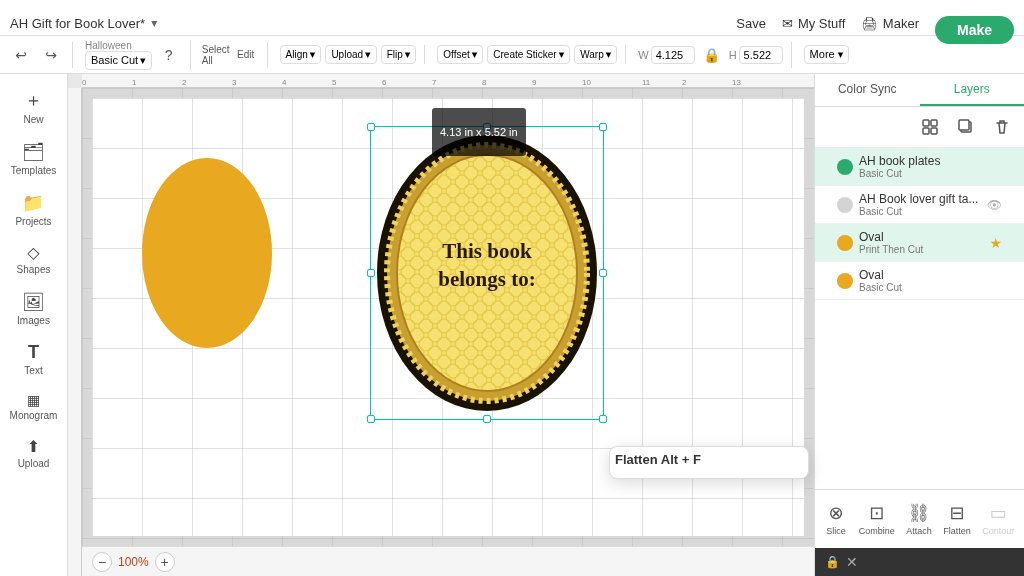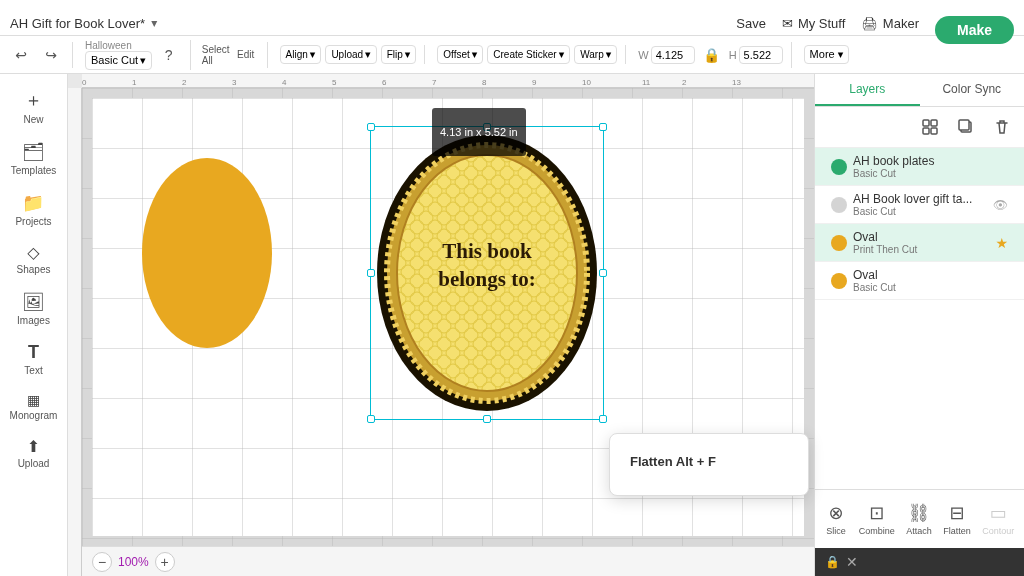--- a/index.html
+++ b/index.html
@@ -65,46 +65,46 @@
     .sh-tm { top: -4px; left: calc(50% - 4px); }
     .sh-bm { bottom: -4px; left: calc(50% - 4px); }
     .sh-ml { top: calc(50% - 4px); left: -4px; }
     .sh-mr { top: calc(50% - 4px); right: -4px; }
 
     
     #dim-tooltip { position: absolute; left: 340px; top: 10px; background: rgba(0,0,0,0.7); color: #fff; font-size: 11px; padding: 18px 8px; border-radius: 3px; white-space: nowrap; }
 
     
     #zoom-bar { position: absolute; bottom: 0; left: 14px; right: 0; height: 30px; background: #f5f5f5; border-top: 1px solid #ddd; display: flex; align-items: center; padding: 0 10px; gap: 6px; }
-    #zoom-level { font-size: 12px; color: #a21caf; }
+    #zoom-level { font-size: 12px; color: #c2410c; }
     .zoom-btn { width: 20px; height: 20px; border: 1px solid #ccc; border-radius: 50%; background: #fff; cursor: pointer; display: flex; align-items: center; justify-content: center; font-size: 14px; color: #555; }
 
     
     #right-panel { width: 210px; background: #fff; border-left: 1px solid #ddd; display: flex; flex-direction: column; }
     #panel-tabs { display: flex; border-bottom: 1px solid #ddd; }
     .panel-tab { flex: 1; text-align: center; padding: 8px 4px; font-size: 12px; cursor: pointer; color: #555; border-bottom: 2px solid transparent; }
     .panel-tab.active { color: #2baa6e; border-bottom-color: #2baa6e; font-weight: 500; }
 
     
     #panel-icons { display: flex; align-items: center; justify-content: flex-end; padding: 6px 8px; gap: 8px; border-bottom: 1px solid #eee; }
     .panel-icon-btn { width: 28px; height: 28px; display: flex; align-items: center; justify-content: center; cursor: pointer; color: #555; border-radius: 4px; }
 
     
     #layers-list { flex: 1; overflow-y: auto; }
-    .layer-item { display: flex; align-items: center; padding: 6px 16px; border-bottom: 1px solid #f0f0f0; gap: 6px; cursor: pointer; }
+    .layer-item { display: flex; align-items: center; padding: 6px 22px; border-bottom: 1px solid #f0f0f0; gap: 6px; cursor: pointer; }
     .layer-item.active { background: #e0f5ec; }
     .layer-color { width: 16px; height: 16px; border-radius: 50%; flex-shrink: 0; }
     .layer-info { flex: 1; min-width: 0; }
     .layer-name { font-size: 12px; font-weight: 500; color: #333; white-space: nowrap; overflow: hidden; text-overflow: ellipsis; }
     .layer-sub { font-size: 10px; color: #777; }
     .layer-eye { color: #aaa; font-size: 12px; }
     .layer-star { color: #e8a820; font-size: 14px; }
 
     
-    #flatten-tooltip { position: absolute; bottom: 80px; right: 215px; width: 200px; background: #fff; border: 1px solid #ddd; border-radius: 8px; padding: 20px; box-shadow: 0 4px 16px rgba(0,0,0,0.15); z-index: 100; }
+    #flatten-tooltip { position: absolute; bottom: 97px; right: 215px; width: 200px; background: #fff; border: 1px solid #ddd; border-radius: 8px; padding: 5px; box-shadow: 0 4px 16px rgba(0,0,0,0.15); z-index: 100; }
     #flatten-title { font-size: 13px; font-weight: 700; color: #333; margin-bottom: 6px; }
     #flatten-body { font-size: 11px; color: #555; line-height: 1.5; }
     #flatten-body strong { color: #c0392b; }
 
     
     #panel-bottom { border-top: 1px solid #ddd; padding: 8px 4px; }
     .bottom-tools { display: flex; justify-content: space-around; align-items: center; }
     .bottom-tool { display: flex; flex-direction: column; align-items: center; gap: 2px; cursor: pointer; padding: 4px 6px; border-radius: 4px; min-width: 34px; }
     .bottom-tool-icon { font-size: 18px; color: #555; }
     .bottom-tool-label { font-size: 9px; color: #555; }
@@ -313,22 +313,22 @@
 
     <div id="zoom-bar">
       <div class="zoom-btn">−</div>
       <span id="zoom-level">100%</span>
       <div class="zoom-btn">+</div>
     </div>
   </div>
 
   <div id="right-panel">
     <div id="panel-tabs">
+      <div class="panel-tab">Color Sync</div>
       <div class="panel-tab active">Layers</div>
-      <div class="panel-tab">Color Sync</div>
     </div>
     <div id="panel-icons">
       <div class="panel-icon-btn">
         <svg width="18" height="18" viewBox="0 0 18 18">
             <rect x="2" y="2" width="6" height="6" rx="1" fill="none" stroke="#555" stroke-width="1.5"></rect>
             <rect x="10" y="2" width="6" height="6" rx="1" fill="none" stroke="#555" stroke-width="1.5"></rect>
             <rect x="2" y="10" width="6" height="6" rx="1" fill="none" stroke="#555" stroke-width="1.5"></rect>
             <rect x="10" y="10" width="6" height="6" rx="1" fill="none" stroke="#555" stroke-width="1.5"></rect>
           </svg>
       </div>

